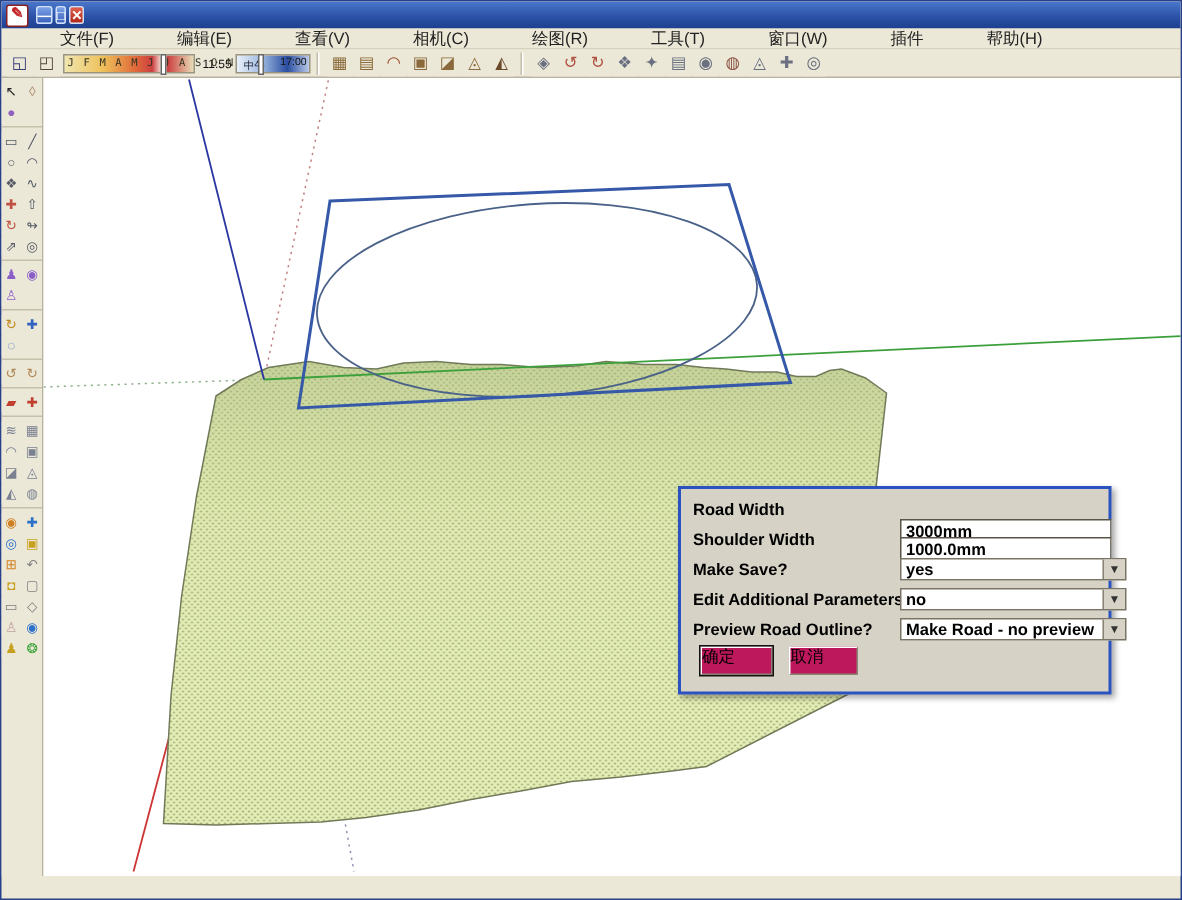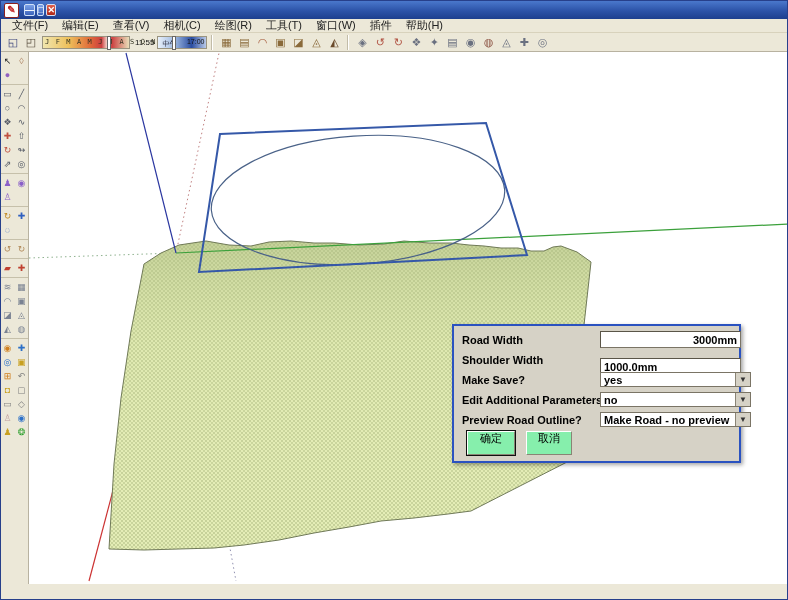--- a/index.html
+++ b/index.html
@@ -14,21 +14,21 @@
     color:#c32222;font-size:10px;line-height:12px;text-align:center;font-weight:bold;margin:0 3px 0 1px;}
   #title-text{color:#fff;font-weight:bold;letter-spacing:.3px;text-shadow:1px 1px 1px #123;flex:1;
     white-space:nowrap;overflow:hidden;}
   .winbtn{width:17px;height:14px;margin-left:2px;border:1px solid #cfe0f8;border-radius:2px;
     background:linear-gradient(180deg,#7da2e8,#3b63bb);color:#fff;font-size:9px;line-height:13px;
     text-align:center;font-weight:bold;}
   .winbtn.close{background:linear-gradient(180deg,#e0604c,#b02818);}
   
   #menubar{position:absolute;left:0;top:18px;width:100%;height:14px;background:#ece8d8;
     border-bottom:1px solid #d8d2bc;display:flex;align-items:center;padding-left:4px;box-sizing:border-box;}
-  .menu-item{padding:0 7px;color:#222;white-space:nowrap;}
+  .menu-item{padding:0 7px;color:#222;white-space:nowrap;margin-left:28px;}
   
   #toolbar{position:absolute;left:0;top:32px;width:100%;height:19px;background:#ece8d8;
     border-bottom:1px solid #b8b2a0;display:flex;align-items:center;padding-left:3px;box-sizing:border-box;}
   .tb-sep{width:0;height:15px;border-left:1px solid #c2bca8;border-right:1px solid #fff;margin:0 4px;}
   .tbicon{width:15px;height:15px;margin:0 0.5px;text-align:center;line-height:15px;font-size:11px;
     background:#ece8d8;border:1px solid transparent;}
   #months-bar{position:relative;width:86px;height:11px;margin:0 2px;border:1px solid #9a9480;
     background:linear-gradient(90deg,#f0e6ae 0%,#eec05a 30%,#e06a3a 55%,#cc4040 68%,#f0c8c0 74%,#cc4040 80%,#e8ddb8 100%);}
   #months-text{position:absolute;left:2px;top:1px;font-size:7px;letter-spacing:1.1px;color:#332;
     font-family:"DejaVu Sans Mono",monospace;white-space:nowrap;}
@@ -60,22 +60,22 @@
   #dlg-body{position:relative;width:100%;height:calc(100% - 15px);}
   .dlg-label{position:absolute;left:8px;font-weight:bold;font-size:11px;white-space:nowrap;}
   .dlg-input{position:absolute;left:146px;width:133px;height:13px;border:1px solid #7a7465;
     border-top-color:#5a5548;border-left-color:#5a5548;background:#fff;
     font-family:"Liberation Sans",sans-serif;font-size:11px;font-weight:bold;padding:1px 3px;}
   .combo{position:absolute;left:146px;width:151px;height:15px;background:#fff;border:1px solid #7a7465;
     box-sizing:border-box;display:flex;align-items:center;}
   .combo .val{flex:1;font-size:11px;font-weight:bold;padding-left:3px;white-space:nowrap;overflow:hidden;}
   .combo .arrow{width:14px;height:13px;background:#d6d2c6;border-left:1px solid #8a8475;
     text-align:center;font-size:8px;line-height:13px;color:#333;}
-  .dlg-btn{position:absolute;height:24px;background:#86efac;border:1px solid #8a8475;
-    border-top-color:#fff;border-left-color:#fff;font-size:11px;text-align:center;line-height:13px;box-sizing:border-box;}
+  .dlg-btn{position:absolute;height:19px;background:#be185d;border:1px solid #8a8475;
+    border-top-color:#fff;border-left-color:#fff;font-size:11px;text-align:left;line-height:13px;box-sizing:border-box;}
   .dlg-btn.default{outline:1px solid #111;}
   
   #statusbar{position:absolute;left:0;top:583px;width:100%;height:17px;background:#d8d4c6;
     border-top:1px solid #fff;display:flex;align-items:center;padding:1px 3px;box-sizing:border-box;gap:3px;}
   .sb-panel{height:12px;border:1px solid;border-color:#8a8475 #fff #fff #8a8475;
     font-size:9px;color:#333;line-height:12px;padding:0 5px;white-space:nowrap;box-sizing:content-box;}
   .sb-fill{flex:1;}
 </style>
 </head>
 <body>
@@ -246,21 +246,21 @@
       <ellipse cx="329" cy="148" rx="147" ry="64" transform="rotate(-4 329 148)" fill="none" stroke="#4a6288" stroke-width="1.2"></ellipse>
       <polygon points="191,82 457,71 498,203 170,220" fill="none" stroke="#3558a8" stroke-width="2"></polygon>
 
       <line x1="147" y1="201" x2="97" y2="1" stroke="#2a36a0" stroke-width="1.2"></line>
     </svg>
   </div>
 
   <div id="dialog">
     <div id="dlg-body">
       <span class="dlg-label" style="top:8px">Road Width</span>
-      <input class="dlg-input" style="top: 5px; text-align: right;" readonly="" value="3000mm">
+      <input class="dlg-input" style="top: 20px;" readonly="" value="3000mm">
       <span class="dlg-label" style="top:28px">Shoulder Width</span>
       <input class="dlg-input" style="top: 32px;" readonly="" value="1000.0mm">
 
       <span class="dlg-label" style="top:48px">Make Save?</span>
       <span class="combo" style="top:46px">
         <span class="val">yes</span>
         <span class="arrow">▼</span>
       </span>
 
       <span class="dlg-label" style="top:68px">Edit Additional Parameters?</span>

